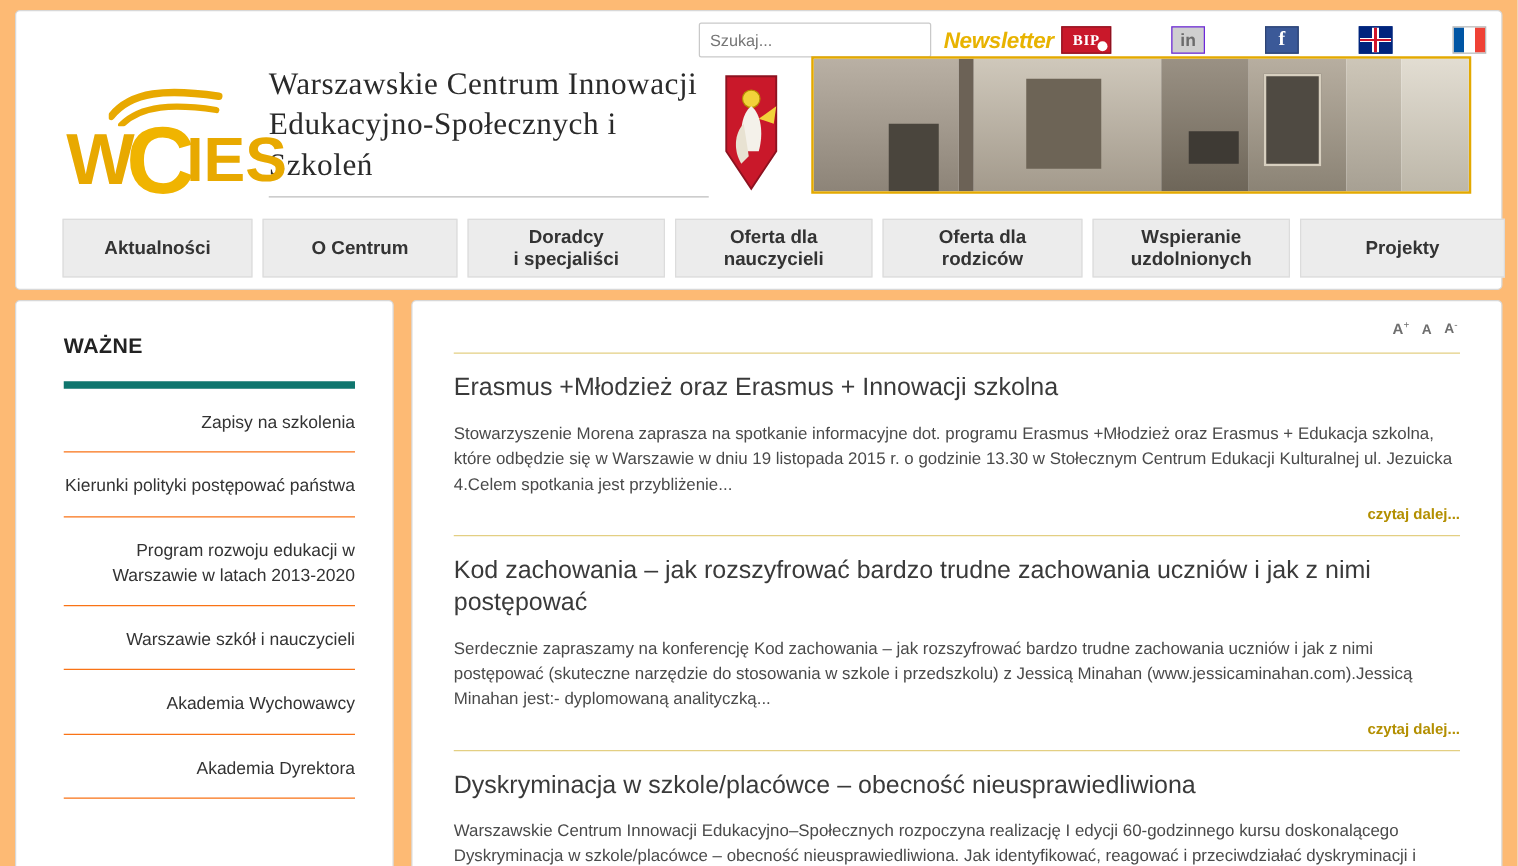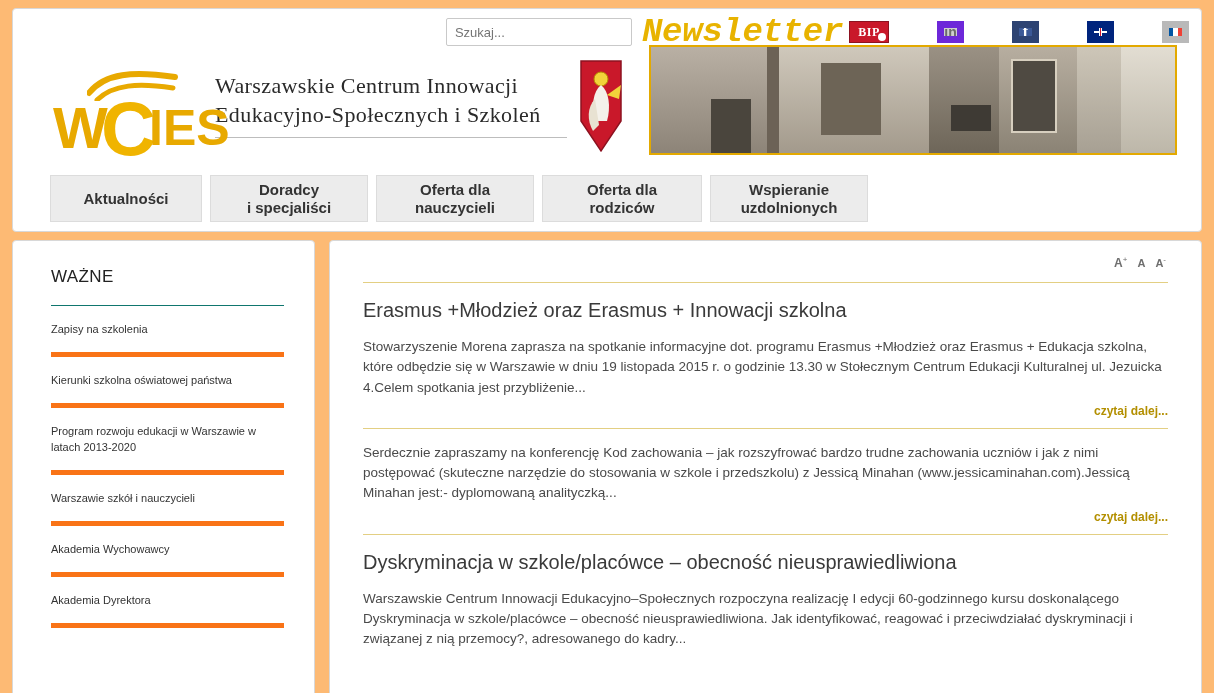--- a/index.html
+++ b/index.html
@@ -41,24 +41,24 @@
     border: 1px solid #c9c9c9;
     background: #fff;
     border-radius: 2px;
     padding: 0 8px;
     font-size: 13px;
     color: #555;
     font-family: "Liberation Sans", sans-serif;
     outline: none;
   }
   .newsletter {
-    font-family: Liberation Mono, monospace;
+    font-family: Liberation Sans, sans-serif;
     font-style: italic;
     font-weight: bold;
-    font-size: 34px;
+    font-size: 18px;
     color: #e8b300;
     letter-spacing: -0.3px;
     line-height: 1;
     padding-left: 4px;
   }
   .bip-badge {
     width: 40px; height: 22px;
     background: #c9182a;
     color: #fff;
     font-size: 12px;
@@ -77,21 +77,21 @@
     right: 2px; bottom: 1px;
     width: 8px; height: 8px;
     background: #fff;
     border-radius: 50%;
   }
   .icon-btn {
     width: 27px; height: 22px;
     display: inline-flex;
     align-items: center;
     justify-content: center;
-    border: 7px solid #6d28d9;
+    border: 1px solid #6d28d9;
     background: #efefef;
     font-size: 13px;
     font-weight: bold;
     color: #444;
     overflow: hidden;
     position: relative;
     margin-left: 42px;
   }
   .ico-in { background: #cfcfcf; color: #6b6b6b; font-size: 14px; font-weight: bold;}
   .flag-uk { background: #00247d; border-color: #00247d; }
@@ -159,21 +159,21 @@
     position: absolute;
     left: 36px; top: 4px;
     width: 92px; height: 34px;
   }
   .logo-text {
     padding-left: 12px;
     border-left: 0;
   }
   .logo-l1, .logo-l2 {
     font-family: "Liberation Serif", serif;
-    font-size: 22px;
+    font-size: 25px;
     color: #2a2a2a;
     letter-spacing: 0.4px;
     line-height: 1.3;
   }
   .logo-sep {
     border-top: 1px solid #bdbdbd;
     margin: 8px 0 6px 0;
     width: 352px;
   }
   .logo-l3 {
@@ -227,35 +227,36 @@
     width: 303px;
     height: 460px;
     background: #fff;
     border: 1px solid #d8d8d8;
     border-radius: 4px;
     padding: 26px 30px 0 38px;
     overflow: hidden;
   }
   .side-title {
     font-size: 17px;
-    font-weight: normal;
+    font-weight: bold;
     color: #222;
     letter-spacing: 0.4px;
     padding-bottom: 18px;
-    border-bottom: 1px solid #0f766e;
+    border-bottom: 6px solid #0f766e;
   }
   .side-link {
     display: block;
-    font-size: 11px;
+    font-size: 14px;
     color: #333;
     padding: 16px 0 14px 0;
-    border-bottom: 5px solid #f97316;
+    border-bottom: 1px solid #f97316;
     line-height: 1.45;
     cursor: pointer;
     text-decoration: none;
+    text-align: right;
   }
 
   
   .main {
     position: absolute;
     left: 329px; top: 240px;
     width: 873px;
     height: 460px;
     background: #fff;
     border: 1px solid #d8d8d8;
@@ -359,35 +360,37 @@
       <div class="hp-seg" style="left:348px;width:78px;background:linear-gradient(#b7aea0,#8b8375);"></div>
       <div class="hp-seg" style="left:360px;width:46px;top:12px;bottom:20px;background:#4f4a42;border:2px solid #d7cfbf;"></div>
       <div class="hp-seg" style="left:426px;width:44px;background:linear-gradient(#cdc6b8,#a7a093);"></div>
       <div class="hp-seg" style="left:470px;width:58px;background:linear-gradient(#e2ddd2,#bdb7a9);"></div>
       <div class="hp-seg" style="left:60px;width:40px;top:52px;bottom:0;background:#4a453d;"></div>
       <div class="hp-seg" style="left:300px;width:40px;top:58px;height:26px;background:#3e3a34;"></div>
     </div>
 
     <div class="nav">
       <div class="nav-item" style="width:152px">Aktualności</div>
+      <div class="nav-item" style="width:156px">O Centrum</div>
       <div class="nav-item" style="width:158px">Doradcy
 i specjaliści</div>
       <div class="nav-item" style="width:158px">Oferta dla
 nauczycieli</div>
       <div class="nav-item" style="width:160px">Oferta dla
 rodziców</div>
       <div class="nav-item" style="width:158px">Wspieranie
 uzdolnionych</div>
+      <div class="nav-item" style="width:164px">Projekty</div>
     </div>
   </div>
 
   <div class="sidebar">
     <div class="side-title">WAŻNE</div>
     <a class="side-link">Zapisy na szkolenia</a>
-    <a class="side-link">Kierunki szkolna oświatowej państwa</a>
+    <a class="side-link">Kierunki polityki postępować państwa</a>
     <a class="side-link">Program rozwoju edukacji w Warszawie w latach 2013-2020</a>
     <a class="side-link">Warszawie szkół i nauczycieli</a>
     <a class="side-link">Akademia Wychowawcy</a>
     <a class="side-link">Akademia Dyrektora</a>
 
   </div>
 
   <div class="main">
     <div class="font-sizer">
       <span class="fs fs-a"><span>A</span><sup>+</sup></span>
@@ -397,20 +400,21 @@
     <div class="main-rule"></div>
 
     <div class="article">
       <h2 class="art-title">Erasmus +Młodzież oraz Erasmus + Innowacji szkolna</h2>
       <p class="art-body">Stowarzyszenie Morena zaprasza na spotkanie informacyjne dot. programu Erasmus +Młodzież oraz Erasmus + Edukacja szkolna, które odbędzie się w Warszawie w dniu 19 listopada 2015 r. o godzinie 13.30 w Stołecznym Centrum Edukacji Kulturalnej ul. Jezuicka 4.Celem spotkania jest przybliżenie...</p>
       <div class="art-more">czytaj dalej...</div>
       <div class="art-sep"></div>
     </div>
 
     <div class="article">
+      <h2 class="art-title">Kod zachowania – jak rozszyfrować bardzo trudne zachowania uczniów i jak z nimi postępować</h2>
       <p class="art-body">Serdecznie zapraszamy na konferencję  Kod zachowania – jak rozszyfrować bardzo trudne zachowania uczniów i jak z nimi postępować (skuteczne narzędzie do stosowania w szkole i przedszkolu) z Jessicą Minahan (www.jessicaminahan.com).Jessicą Minahan jest:- dyplomowaną analityczką...</p>
       <div class="art-more">czytaj dalej...</div>
       <div class="art-sep"></div>
     </div>
 
     <div class="article">
       <h2 class="art-title">Dyskryminacja w szkole/placówce – obecność nieusprawiedliwiona</h2>
       <p class="art-body">Warszawskie Centrum Innowacji Edukacyjno–Społecznych rozpoczyna realizację I edycji 60-godzinnego kursu doskonalącego Dyskryminacja w szkole/placówce – obecność nieusprawiedliwiona. Jak identyfikować, reagować i przeciwdziałać dyskryminacji i związanej z nią przemocy?, adresowanego do kadry...</p>
 
     </div>

